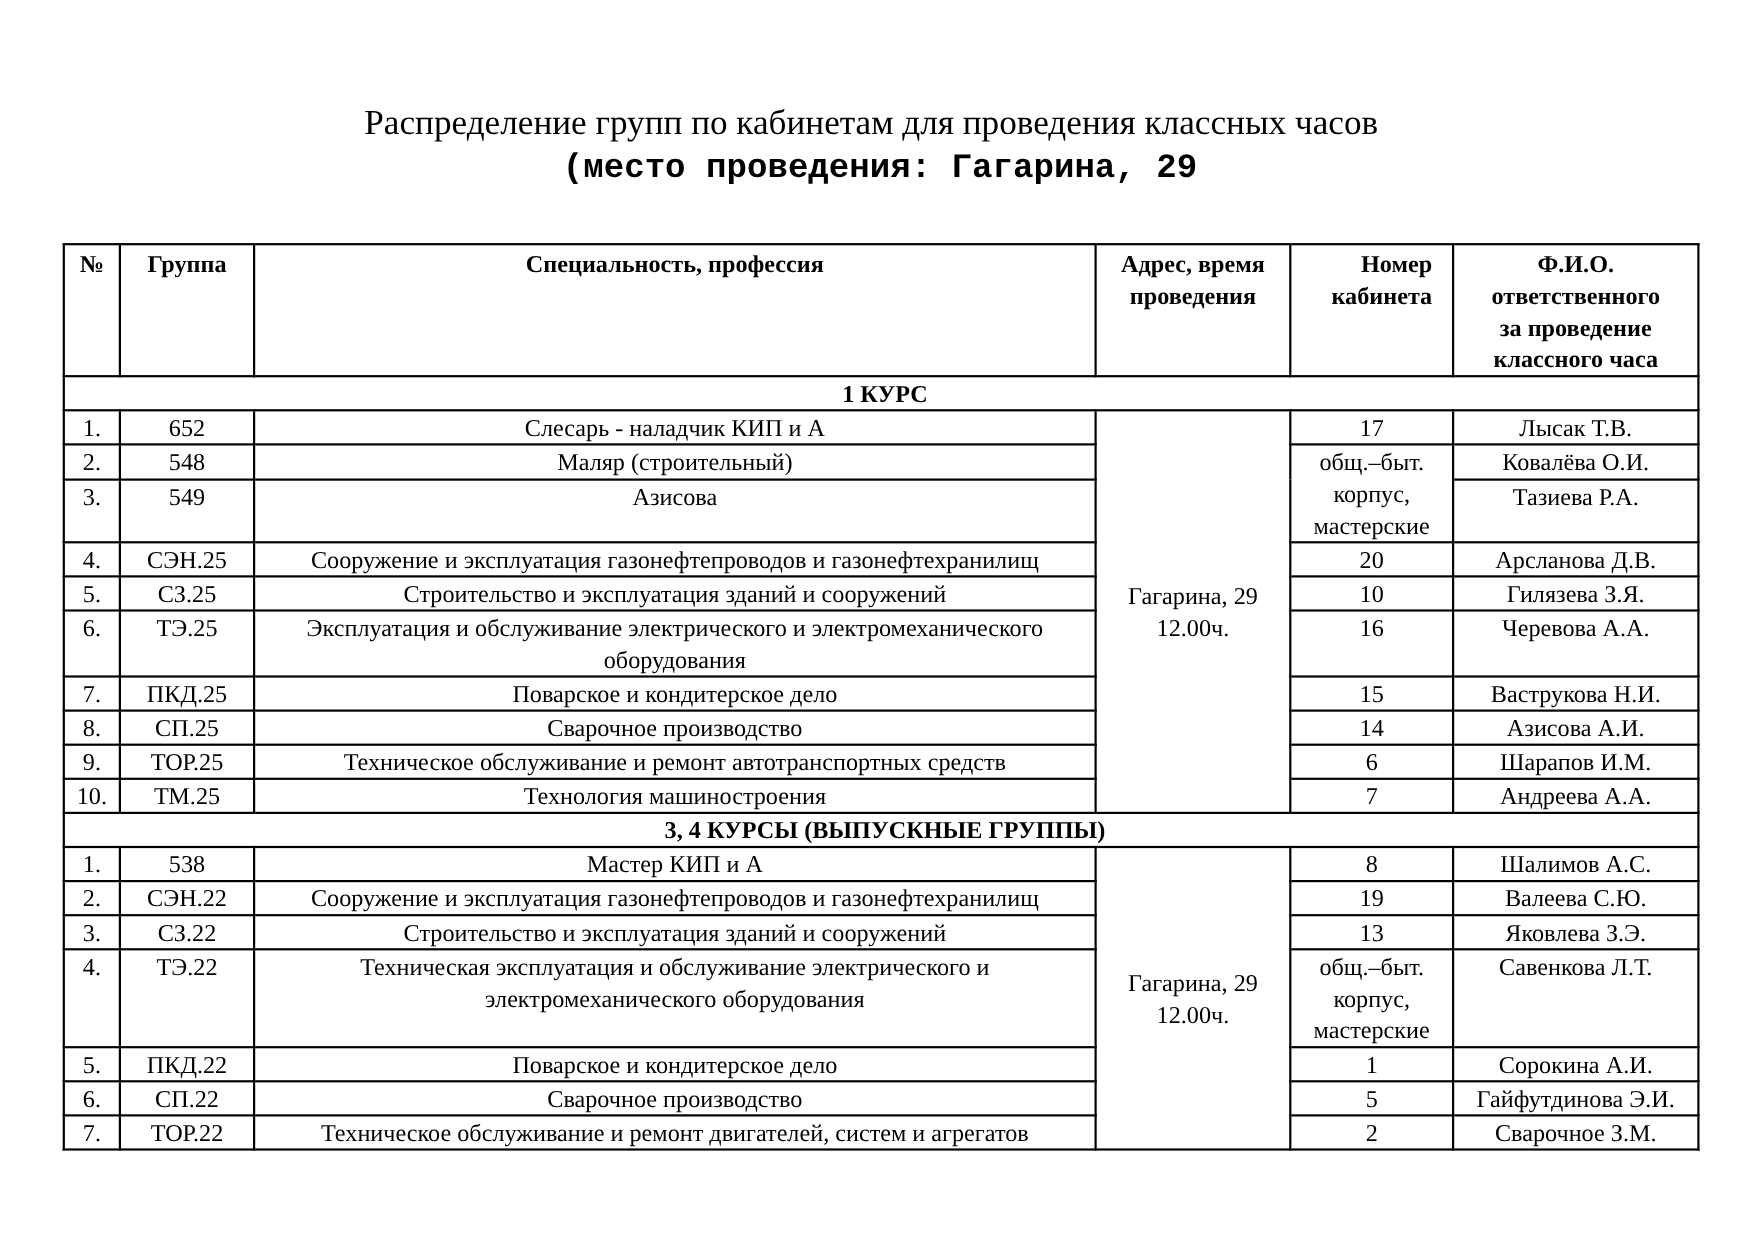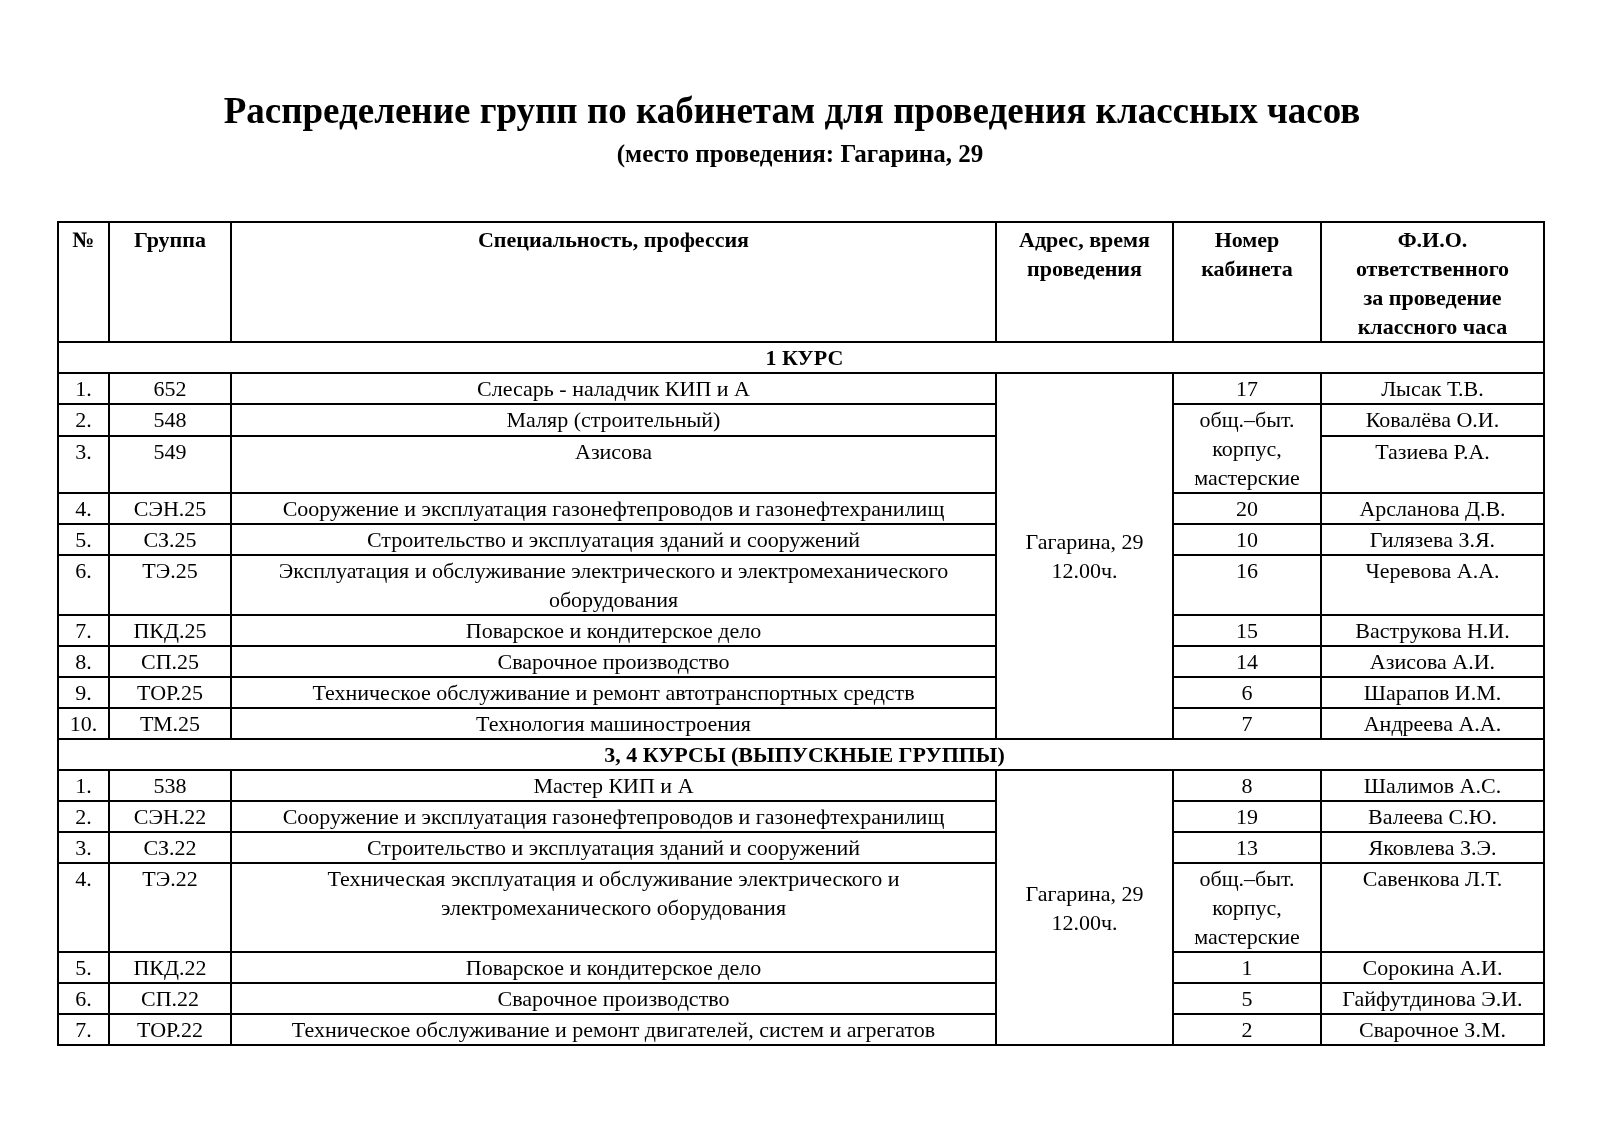--- a/index.html
+++ b/index.html
@@ -7,24 +7,24 @@
     position:relative;
     width:1600px; height:1131px;
     background:#ffffff;
     font-family:"Liberation Serif", serif;
     color:#000;
     overflow:hidden;
     box-sizing:border-box;
   }
   .titles { padding-top:92px; text-align:center; }
   .doc-title {
-    font-size:37px; font-weight:bold; line-height:38px; margin:0 16px 6px 0;
+    font-size:32px; font-weight:normal; line-height:38px; margin:0 16px 6px 0;
   }
   .doc-subtitle {
-    font-size:25px; font-weight:bold; line-height:35px; margin:0;
+    font-size:31px; font-weight:bold; line-height:35px; margin:0;font-family:Liberation Mono, monospace;
   }
   table.doc-table {
     margin:50px 0 0 57px;
     width:1486px;
     border-collapse:collapse;
     table-layout:fixed;
   }
   .doc-table col.c-num  { width:51px; }
   .doc-table col.c-grp  { width:122px; }
   .doc-table col.c-spec { width:765px; }
@@ -40,21 +40,21 @@
     padding:0 4px;
     overflow:hidden;
   }
   .doc-table thead th {
     font-weight:bold;
     height:112px;
     padding-top:2px;
   }
   .fio-head-inner { max-width:175px; margin:0 auto; }
   .addr-head-inner { max-width:150px; margin:0 auto; }
-  .room-head-inner { max-width:110px; margin:0 auto; }
+  .room-head-inner { max-width:110px; margin:0 auto;text-align:right; }
   .spec-inner { max-width:730px; margin:0 auto; }
   tr.section-row td {
     font-weight:bold;
     height:27px;
     padding-left:11px;
   }
   tr.body-row { height:27px; }
   tr.tall  { height:56px; }
   tr.taller{ height:85px; }
   td.addr-cell { vertical-align:middle; }

